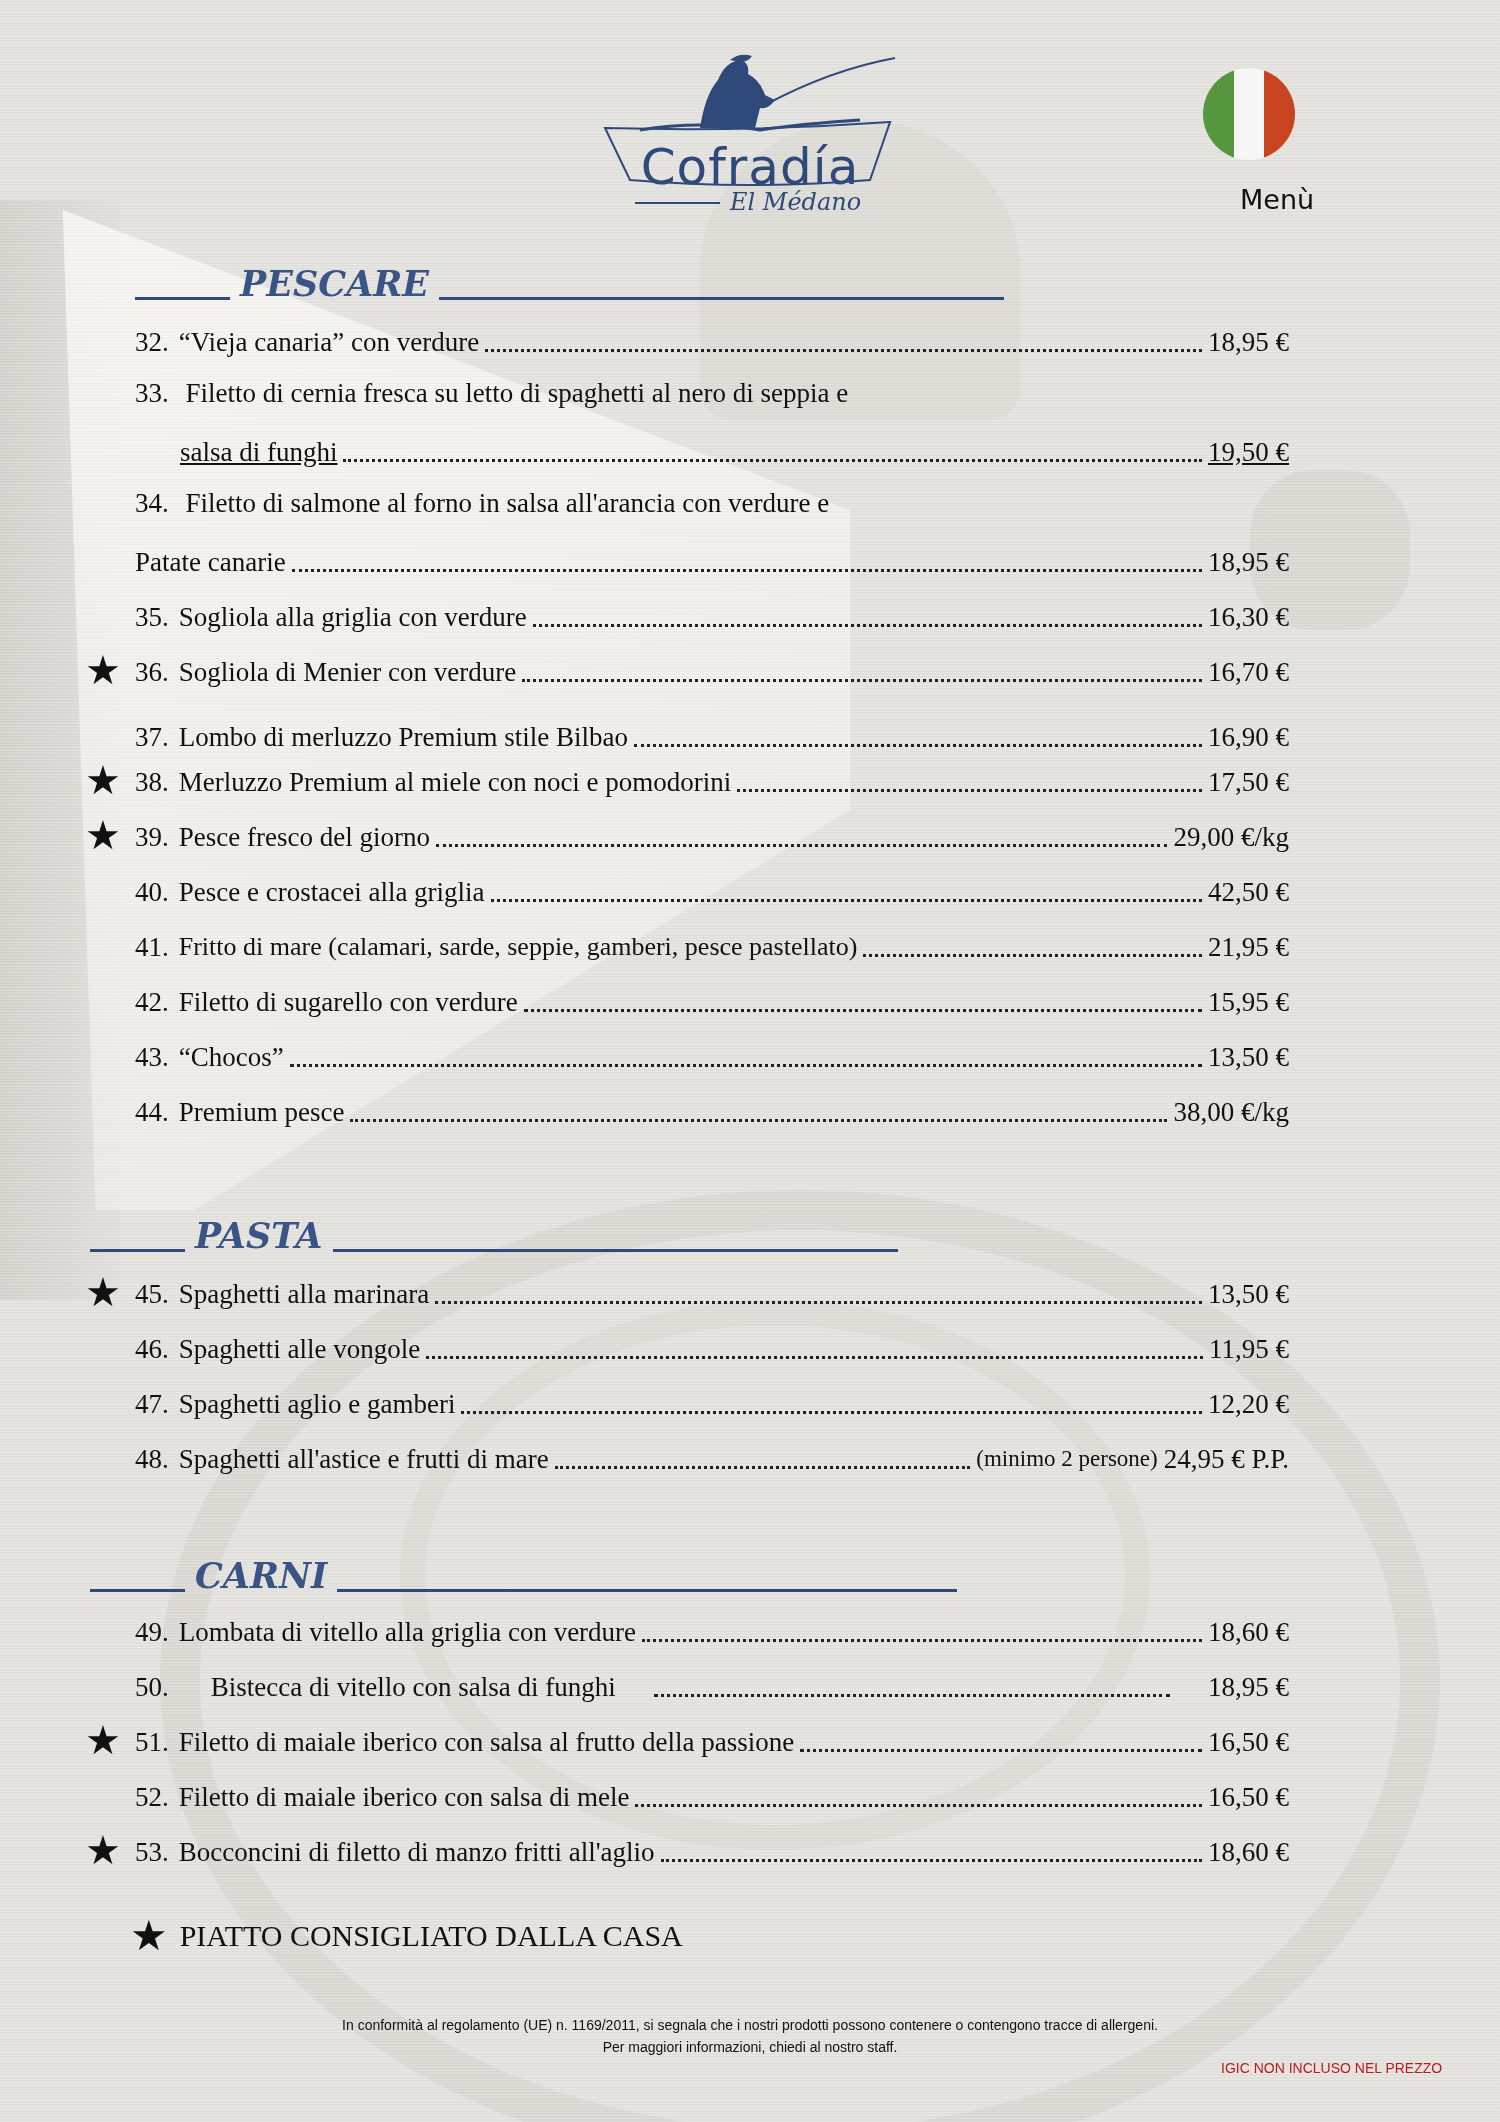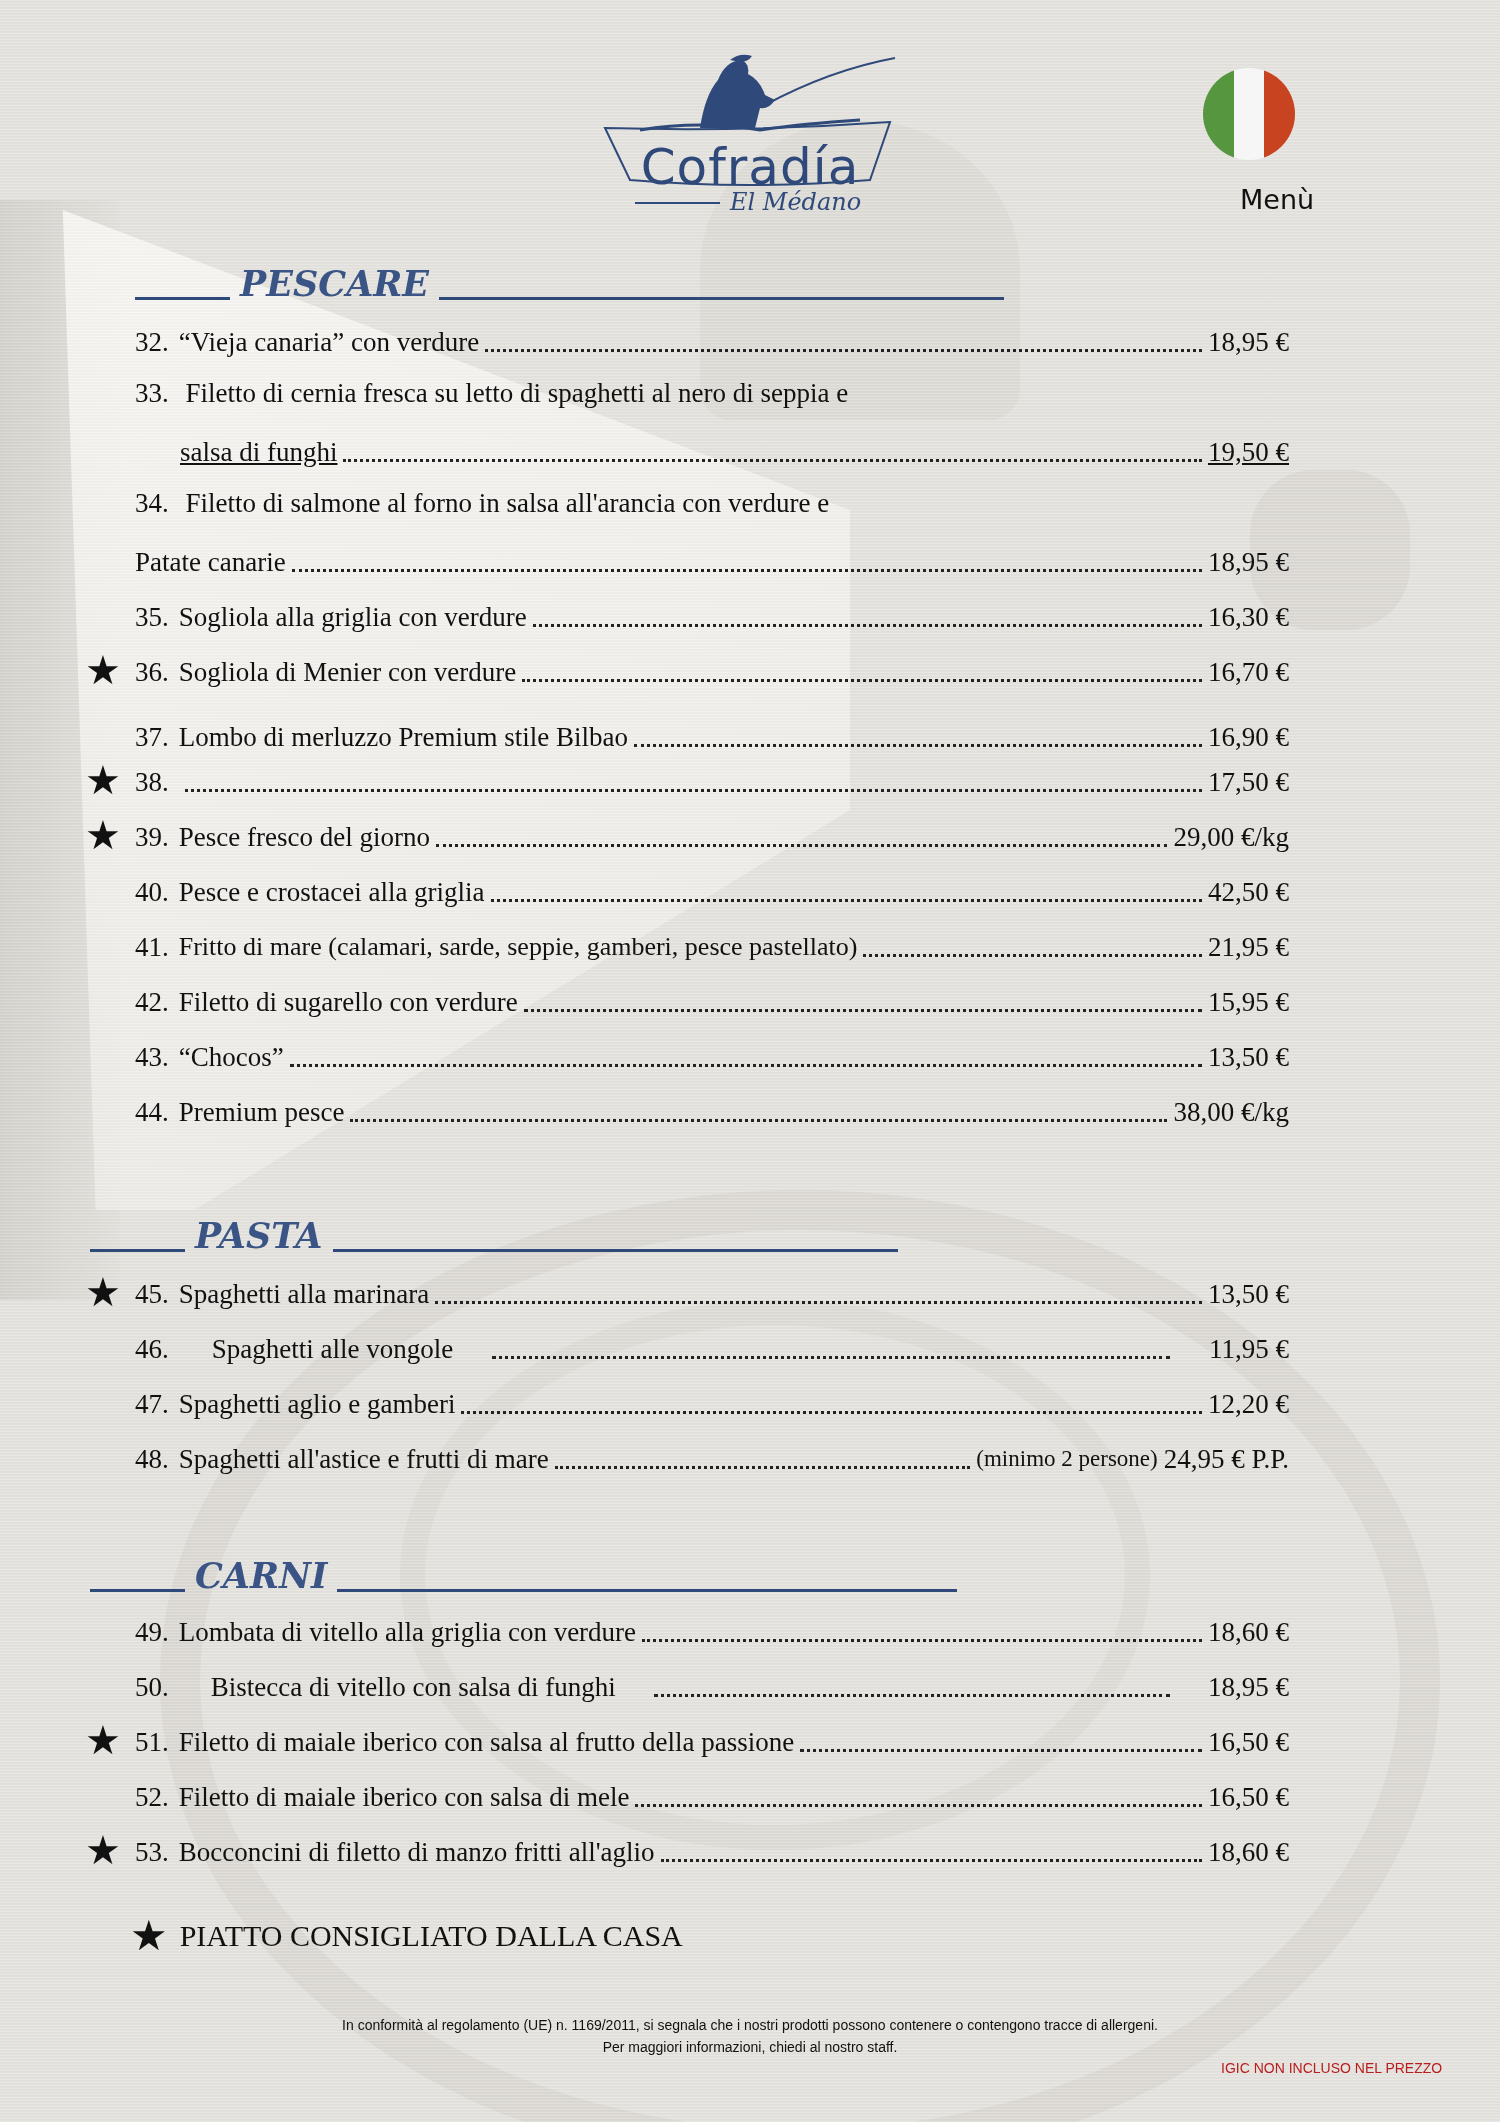--- a/index.html
+++ b/index.html
@@ -199,20 +199,21 @@
 <div class="item" style="top:713px;">
   <span class="num">37.</span>
   <span class="desc">Lombo di merluzzo Premium stile Bilbao</span>
   <span class="dots"></span>
   <span class="price">16,90 €</span>
 </div>
 
 <div class="item" style="top:758px;">
   <span class="star">★</span>
   <span class="num">38.</span>
+  <span class="desc">Merluzzo Premium al miele con noci e pomodorini</span>
   <span class="dots"></span>
   <span class="price">17,50 €</span>
 </div>
 
 <div class="item" style="top:813px;">
   <span class="star">★</span>
   <span class="num">39.</span>
   <span class="desc">Pesce fresco del giorno</span>
   <span class="dots"></span>
   <span class="price">29,00 €/kg</span>
@@ -260,21 +261,21 @@
 </div>
 
 <div class="item" style="top:1270px;">
   <span class="star">★</span>
   <span class="num">45.</span>
   <span class="desc">Spaghetti alla marinara</span>
   <span class="dots"></span>
   <span class="price">13,50 €</span>
 </div>
 
-<div class="item" style="top:1325px;gap:33px;">
+<div class="item" style="top:1325px;">
   <span class="num">46.</span>
   <span class="desc">Spaghetti alle vongole</span>
   <span class="dots"></span>
   <span class="price">11,95 €</span>
 </div>
 
 <div class="item" style="top:1380px;">
   <span class="num">47.</span>
   <span class="desc">Spaghetti aglio e gamberi</span>
   <span class="dots"></span>

